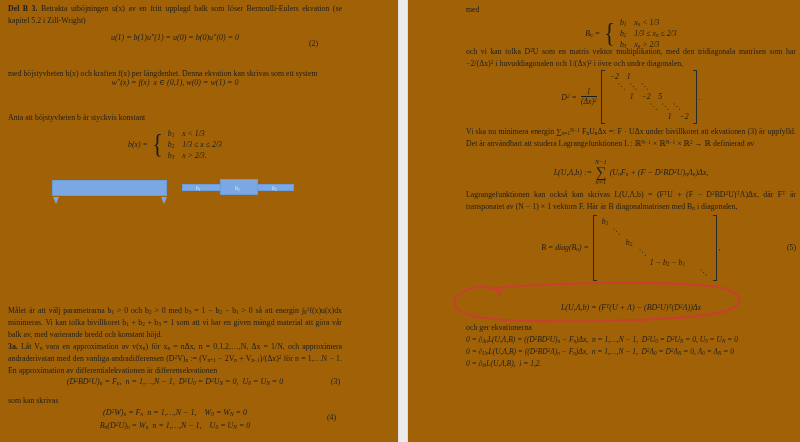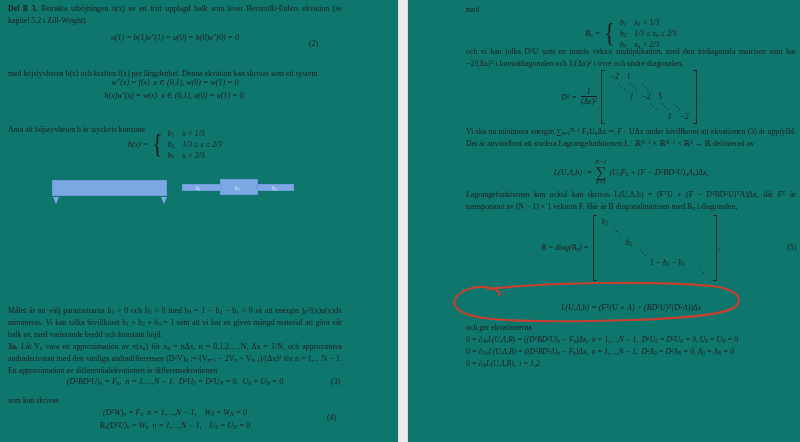--- a/index.html
+++ b/index.html
@@ -1,18 +1,18 @@
 <!DOCTYPE html>
 <html><head>
 <meta charset="utf-8">
 <style>
   *{margin:0;padding:0;box-sizing:border-box}
   html,body{width:800px;height:442px;background:#f4f4f4;overflow:hidden}
   body{font-family:"Liberation Serif","DejaVu Serif","DejaVu Sans",serif;color:#1d1d1d;position:relative}
-  .page{position:absolute;top:0;height:442px;background:#0f766e}
+  .page{position:absolute;top:0;height:442px;background:#a16207}
   #page-left{left:0;width:398px}
   #page-right{left:408px;width:392px}
   .divider{position:absolute;left:398px;top:0;width:10px;height:442px;background:#ececec;border-left:1px solid #dedede;border-right:1px solid #dedede}
   .blk{position:absolute}
   .body-text{font-size:7.8px;line-height:11.8px;text-align:justify;letter-spacing:0.02px}
   sub,sup{font-size:68%;line-height:0}
   sup{vertical-align:0.45em}
   sub{vertical-align:-0.25em}
   .eq{font-size:8px;font-style:italic;text-align:center;white-space:nowrap}
   .eq-lines div{line-height:13px}
@@ -75,24 +75,23 @@
     <div style="display:block">
         <div>u(1) = b(1)u″(1) = u(0) = b(0)u″(0) = 0</div>
       </div>
     <span class="eqnum" style="top:8px;right:24px">(2)</span>
   </div>
 
   <p class="blk body-text" style="left:8px;top:68px;width:334px">med böjstyvheten b(x) och kraften f(x) per längdenhet. Denna ekvation kan skrivas som ett system</p>
 
   <div class="blk eq" style="left:8px;top:77px;width:334px;line-height:12.5px">
       <div>w″(x) = f(x) x ∈ (0,1), w(0) = w(1) = 0</div>
-      <div>b(x)u″(x) = w(x) x ∈ (0,1), u(0) = u(1) = 0.</div>
     </div>
 
-  <p class="blk body-text" style="left:8px;top:124px;width:334px">Anta att böjstyvheten b är styckvis konstant</p>
+  <p class="blk body-text" style="left:8px;top:112px;width:334px">Anta att böjstyvheten b är styckvis konstant</p>
 
   <div class="blk pw" style="left:8px;top:128px;width:334px">
     <span class="lhs">b(x) =</span>
     <span class="brace">{</span>
     <div class="pw-rows">
         <div>b<sub>1</sub> x &lt; 1/3</div>
         <div>b<sub>2</sub> 1/3 ≤ x ≤ 2/3</div>
         <div>b<sub>3</sub> x &gt; 2/3.</div>
       </div>
   </div>

